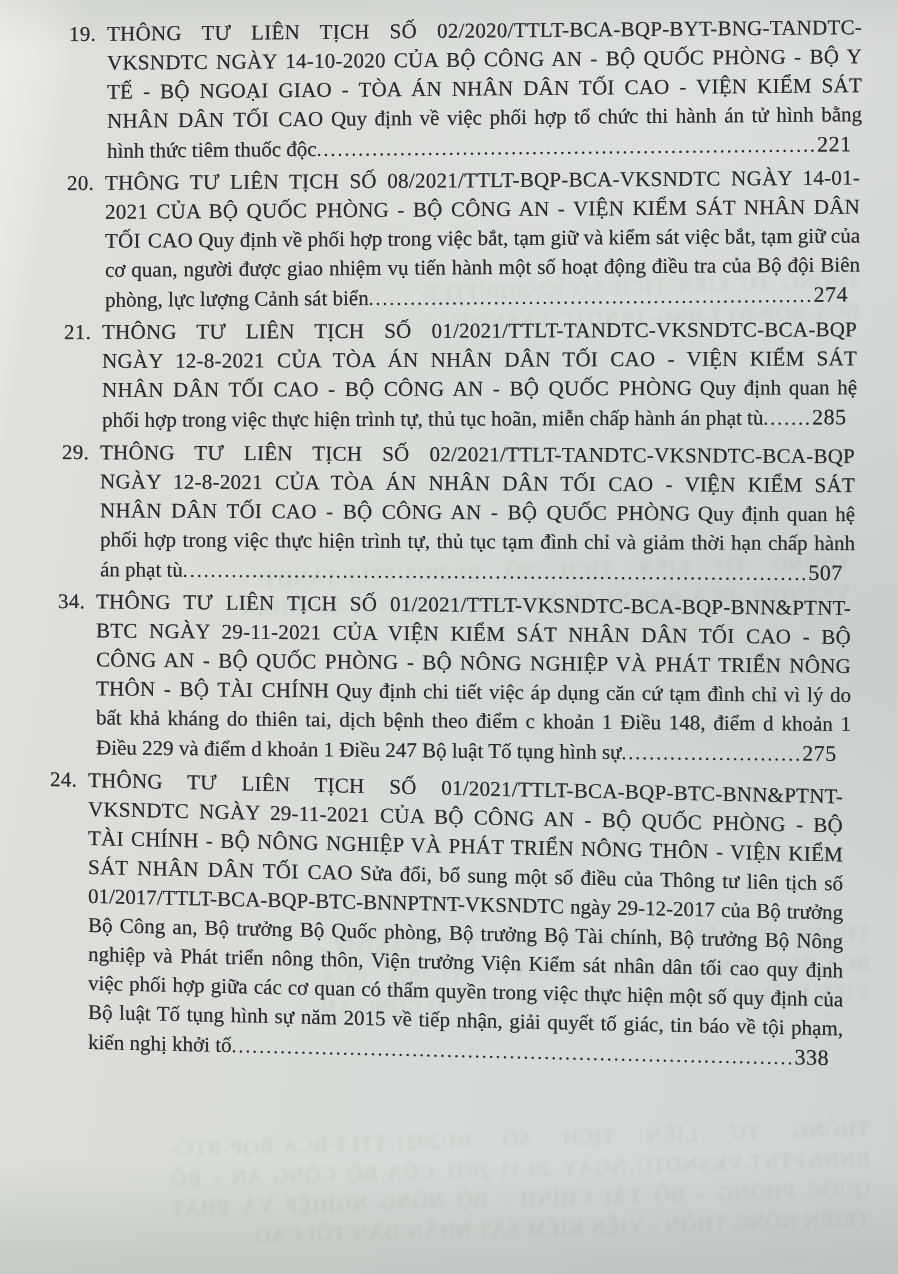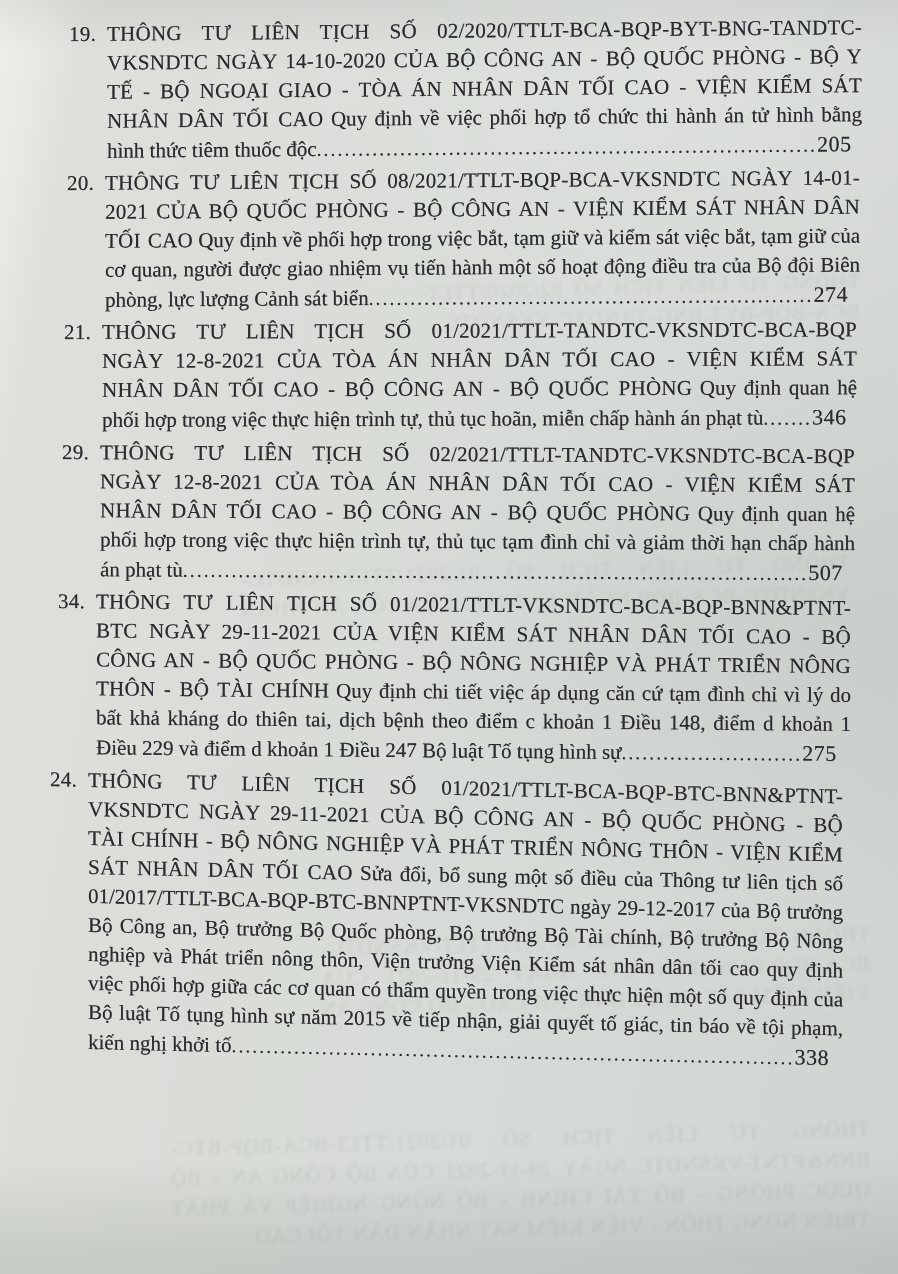--- a/index.html
+++ b/index.html
@@ -79,33 +79,33 @@
 
   <div class="ghost" id="ghost1">THÔNG TƯ LIÊN TỊCH SỐ 02/2020/TTLT-BCA-BQP-BYT-BNG-TANDTC-VKSNDTC NGÀY 14-10-2020 CỦA BỘ CÔNG AN - BỘ QUỐC PHÒNG - BỘ Y TẾ - BỘ NGOẠI GIAO - TÒA ÁN NHÂN DÂN TỐI CAO - VIỆN KIỂM SÁT NHÂN DÂN TỐI CAO</div>
   <div class="ghost" id="ghost2">THÔNG TƯ LIÊN TỊCH SỐ 01/2021/TTLT-TANDTC-VKSNDTC-BCA-BQP NGÀY 12-8-2021 CỦA TÒA ÁN NHÂN DÂN TỐI CAO - VIỆN KIỂM SÁT NHÂN DÂN TỐI CAO - BỘ CÔNG AN - BỘ QUỐC PHÒNG</div>
   <div class="ghost" id="ghost3">THÔNG TƯ LIÊN TỊCH SỐ 01/2021/TTLT-VKSNDTC-BCA-BQP-BNN&amp;PTNT-BTC NGÀY 29-11-2021 CỦA VIỆN KIỂM SÁT NHÂN DÂN TỐI CAO - BỘ CÔNG AN - BỘ QUỐC PHÒNG - BỘ NÔNG NGHIỆP VÀ PHÁT TRIỂN NÔNG THÔN - BỘ TÀI CHÍNH</div>
   <div class="ghost" id="ghost4">THÔNG TƯ LIÊN TỊCH SỐ 01/2021/TTLT-BCA-BQP-BTC-BNN&amp;PTNT-VKSNDTC NGÀY 29-11-2021 CỦA BỘ CÔNG AN - BỘ QUỐC PHÒNG - BỘ TÀI CHÍNH - BỘ NÔNG NGHIỆP VÀ PHÁT TRIỂN NÔNG THÔN - VIỆN KIỂM SÁT NHÂN DÂN TỐI CAO</div>
 
   <div class="toc" id="toc-list">
     <div class="entry" style="transform: translateX(0px) skewY(-0.5deg);">
       <span class="num">19.</span>
       <span class="entry-text"><span class="title-upper">THÔNG TƯ LIÊN TỊCH SỐ 02/2020/TTLT-BCA-BQP-BYT-BNG-TANDTC-VKSNDTC NGÀY 14-10-2020 CỦA BỘ CÔNG AN - BỘ QUỐC PHÒNG - BỘ Y TẾ - BỘ NGOẠI GIAO - TÒA ÁN NHÂN DÂN TỐI CAO - VIỆN KIỂM SÁT NHÂN DÂN TỐI CAO</span>
-        <span class="desc">Quy định về việc phối hợp tổ chức thi hành án tử hình bằng hình thức tiêm thuốc độc</span><span class="tail"><span class="leader">........................................................................</span><span class="page-num">205</span></span></span>
+        <span class="desc">Quy định về việc phối hợp tổ chức thi hành án tử hình bằng hình thức tiêm thuốc độc</span><span class="tail"><span class="leader">........................................................................</span><span class="page-num">221</span></span></span>
     </div>
 
     <div class="entry" style="transform: translateX(-2px) skewY(-0.4deg);">
       <span class="num">20.</span>
       <span class="entry-text"><span class="title-upper">THÔNG TƯ LIÊN TỊCH SỐ 08/2021/TTLT-BQP-BCA-VKSNDTC NGÀY 14-01-2021 CỦA BỘ QUỐC PHÒNG - BỘ CÔNG AN - VIỆN KIỂM SÁT NHÂN DÂN TỐI CAO</span>
         <span class="desc">Quy định về phối hợp trong việc bắt, tạm giữ và kiểm sát việc bắt, tạm giữ của cơ quan, người được giao nhiệm vụ tiến hành một số hoạt động điều tra của Bộ đội Biên phòng, lực lượng Cảnh sát biển</span><span class="tail"><span class="leader">................................................................</span><span class="page-num">274</span></span></span>
     </div>
 
     <div class="entry" style="transform: translateX(-5px) skewY(-0.2deg);">
       <span class="num">21.</span>
       <span class="entry-text"><span class="title-upper">THÔNG TƯ LIÊN TỊCH SỐ 01/2021/TTLT-TANDTC-VKSNDTC-BCA-BQP NGÀY 12-8-2021 CỦA TÒA ÁN NHÂN DÂN TỐI CAO - VIỆN KIỂM SÁT NHÂN DÂN TỐI CAO - BỘ CÔNG AN - BỘ QUỐC PHÒNG</span>
-        <span class="desc">Quy định quan hệ phối hợp trong việc thực hiện trình tự, thủ tục hoãn, miễn chấp hành án phạt tù</span><span class="tail"><span class="leader">.......</span><span class="page-num">346</span></span></span>
+        <span class="desc">Quy định quan hệ phối hợp trong việc thực hiện trình tự, thủ tục hoãn, miễn chấp hành án phạt tù</span><span class="tail"><span class="leader">.......</span><span class="page-num">285</span></span></span>
     </div>
 
     <div class="entry" style="transform: translateX(-7px) skewY(0.3deg);">
       <span class="num">29.</span>
       <span class="entry-text"><span class="title-upper">THÔNG TƯ LIÊN TỊCH SỐ 02/2021/TTLT-TANDTC-VKSNDTC-BCA-BQP NGÀY 12-8-2021 CỦA TÒA ÁN NHÂN DÂN TỐI CAO - VIỆN KIỂM SÁT NHÂN DÂN TỐI CAO - BỘ CÔNG AN - BỘ QUỐC PHÒNG</span>
         <span class="desc">Quy định quan hệ phối hợp trong việc thực hiện trình tự, thủ tục tạm đình chỉ và giảm thời hạn chấp hành án phạt tù</span><span class="tail"><span class="leader">..........................................................................................</span><span class="page-num">507</span></span></span>
     </div>
 
     <div class="entry" style="transform: translateX(-11px) skewY(0.5deg);">
       <span class="num">34.</span>

